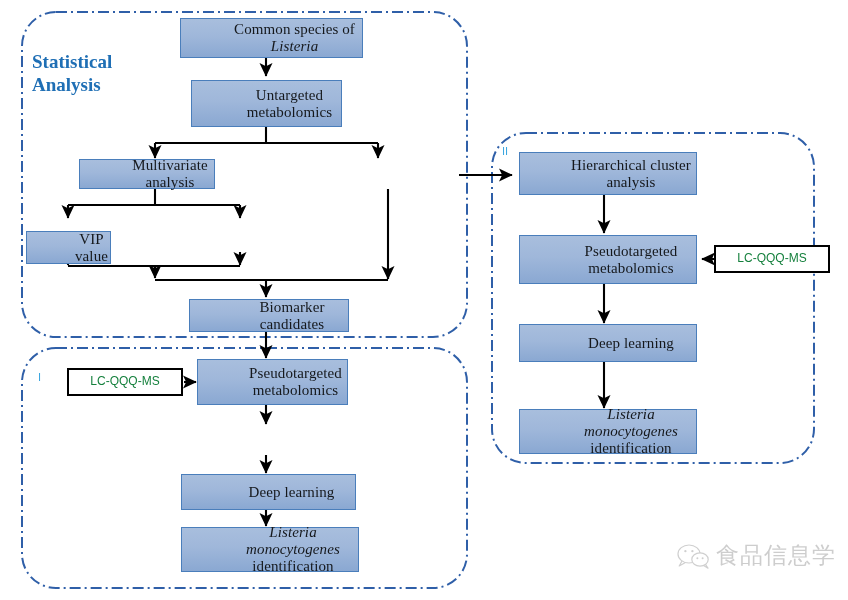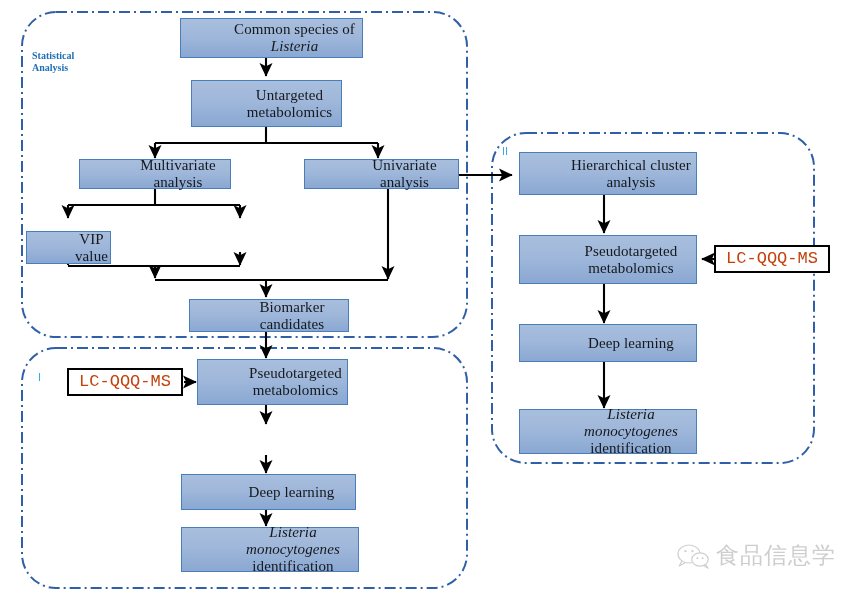--- a/index.html
+++ b/index.html
@@ -43,35 +43,35 @@
     padding-left: 46px;
   }
   .node .ln { display: block; }
   .node .it { font-style: italic; }
   
   .instrument {
     position: absolute;
     box-sizing: border-box;
     border: 2.5px solid #000000;
     background: #ffffff;
-    color: #c2410c;
+    color: #15803d;
     display: flex;
     align-items: center;
     justify-content: center;
     text-align: center;
-    font-family: Liberation Mono, monospace;
-    font-size: 17px;
+    font-family: Liberation Sans, sans-serif;
+    font-size: 12px;
     line-height: 1.1;
   }
   
   .group-caption {
     position: absolute;
     color: #1f6fb5;
     font-family: "Liberation Serif", "DejaVu Serif", serif;
-    font-size: 10px;
+    font-size: 19px;
     line-height: 1.22;
     font-weight: 600;
     white-space: pre-line;
   }
   .roman-label {
     position: absolute;
     color: #3aa6e0;
     font-family: Liberation Sans, sans-serif;
     font-size: 11px;
     line-height: 1;
@@ -173,27 +173,24 @@
     </span>
   </div>
 
   <div class="node" style="left:191px; top:80px; width:151px; height:47px;">
     <span>
       <span class="ln">Untargeted</span>
       <span class="ln">metabolomics</span>
     </span>
   </div>
 
-  <div class="node" style="left:79px; top:159px; width:152px; height:30px;">
+  <div class="node" style="left:79px; top:159px; width:136px; height:30px;">
     <span class="ln">Multivariate analysis</span>
   </div>
 
-  <div class="node" style="left:304px; top:159px; width:155px; height:30px;">
-    <span class="ln">Univariate analysis</span>
-  </div>
 
   <div class="node" style="left:26px; top:231px; width:85px; height:33px;">
     <span class="ln">VIP value</span>
   </div>
 
 
   <div class="node" style="left:189px; top:299px; width:160px; height:33px;">
     <span class="ln">Biomarker candidates</span>
   </div>
 

